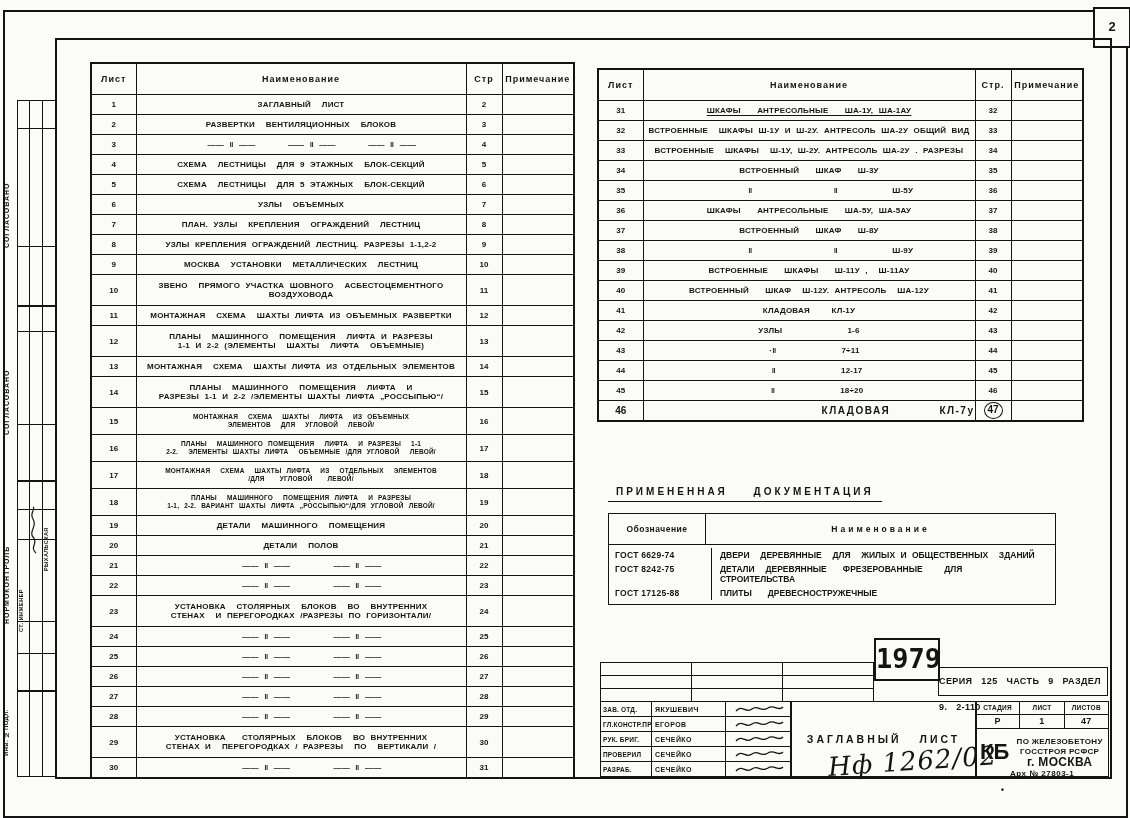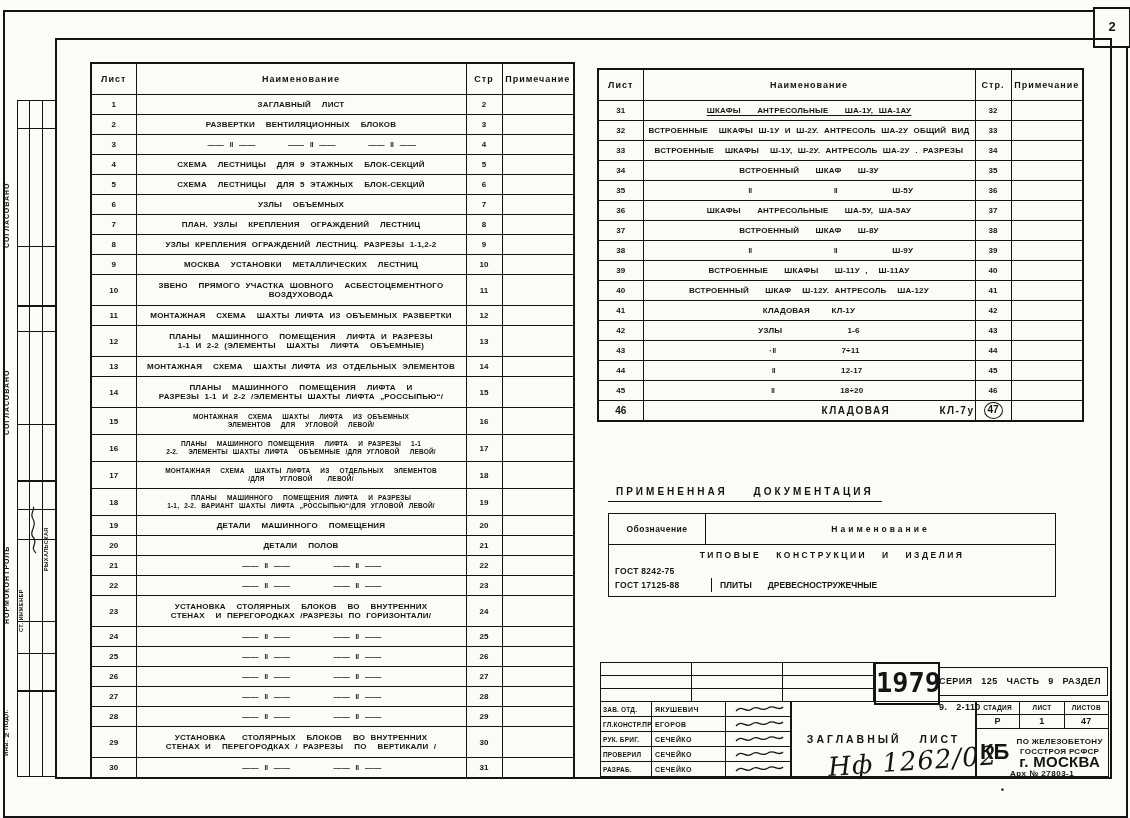--- a/index.html
+++ b/index.html
@@ -51,21 +51,21 @@
   .doc-sub{text-align:center;letter-spacing:2.5px;word-spacing:10px;padding:2px 0 4px 0;}
   .doc-row{display:flex;}
   .doc-code{width:96px;padding:2px 0 2px 6px;letter-spacing:.3px;}
   .doc-name{flex:1;border-left:1.4px solid #141414;padding:2px 4px 2px 8px;white-space:pre-wrap;
         word-spacing:3px;}
 
   
   .tb-grid{left:600px;top:662px;width:272px;height:38px;border:1.5px solid #141414;}
   .tb-grid .vl1{left:90px;} .tb-grid .vl2{left:181px;}
   .tb-grid .hl1{top:12px;} .tb-grid .hl2{top:25px;}
-  .tb-year{left:874px;top:662px;width:62px;height:39px;border:2px solid #141414;text-align:center;
+  .tb-year{left:874px;top:638px;width:62px;height:39px;border:2px solid #141414;text-align:center;
         font:bold 27px "DejaVu Sans Mono",monospace;line-height:37px;letter-spacing:0px;}
   .tb-series{left:938px;top:667px;width:168px;height:27px;border:1.5px solid #141414;text-align:left;
         font:bold 9px "Liberation Sans",sans-serif;line-height:26px;word-spacing:6px;letter-spacing:.4px;}
   .tb-sig{left:600px;top:701px;width:190px;height:74px;border:1.5px solid #141414;}
   .sig-row{display:flex;border-bottom:1px solid #141414;height:14px;align-items:center;
         font:bold 6.5px "Liberation Sans",sans-serif;}
   .sig-row:last-child{border-bottom:none;}
   .sig-role{width:48px;padding-left:2px;border-right:1px solid #141414;align-self:stretch;
         display:flex;align-items:center;letter-spacing:.2px;}
   .sig-name{width:70px;padding-left:3px;border-right:1px solid #141414;align-self:stretch;
@@ -77,21 +77,21 @@
   .tb-stage{left:975px;top:701px;width:132px;height:74px;border:1.5px solid #141414;}
   .stage-hdr,.stage-val{display:flex;border-bottom:1px solid #141414;}
   .stage-hdr div,.stage-val div{width:33.3%;text-align:center;border-right:1px solid #141414;
         font:bold 6.5px "Liberation Sans",sans-serif;line-height:12px;height:12px;letter-spacing:.3px;}
   .stage-val div{font-size:9px;line-height:13px;height:13px;}
   .stage-hdr div:last-child,.stage-val div:last-child{border-right:none;}
   .stage-org{display:flex;align-items:center;height:46px;}
   .org-kb{font:bold 22px "Liberation Sans",sans-serif;padding:0 2px 0 4px;}
   .org-lines{flex:1;text-align:center;font:bold 8px "Liberation Sans",sans-serif;line-height:10px;
         letter-spacing:.3px;}
-  .org-lines .big{font-size:15px;}
+  .org-lines .big{font-size:12px;}
   .arch-no{left:1010px;top:769px;font:bold 8px "Liberation Sans",sans-serif;letter-spacing:.5px;}
   .handwriting{left:828px;top:746px;font:italic 26px "DejaVu Serif",serif;transform:rotate(-4deg);
         letter-spacing:1px;}
   .hw-dot{left:1000px;top:778px;font:bold 14px "DejaVu Serif",serif;}
 </style>
 </head>
 <body>
 
 <div class="canvas">
 
@@ -461,23 +461,28 @@
 
   <div class="abs docs-head">
     <span>ПРИМЕНЕННАЯ ДОКУМЕНТАЦИЯ</span>
   </div>
   <div class="abs docs-table">
     <div class="docs-hrow">
       <div class="docs-hcode">Обозначение</div>
       <div class="docs-hname">Наименование</div>
     </div>
     <div class="docs-body" id="docs-body">
-        <div class="doc-sub">ТИПОВЫЕ КОНСТРУКЦИИ И ИЗДЕЛИЯ</div>
+        <div class="doc-row">
+          <div class="doc-code">ГОСТ 6629-74</div>
+          <div class="doc-name">ДВЕРИ  ДЕРЕВЯННЫЕ  ДЛЯ  ЖИЛЫХ И ОБЩЕСТВЕННЫХ  ЗДАНИЙ</div>
+        </div>
         <div class="doc-row">
           <div class="doc-code">ГОСТ 8242-75</div>
+          <div class="doc-name">ДЕТАЛИ  ДЕРЕВЯННЫЕ   ФРЕЗЕРОВАННЫЕ    ДЛЯ
+СТРОИТЕЛЬСТВА</div>
         </div>
         <div class="doc-row">
           <div class="doc-code">ГОСТ 17125-88</div>
           <div class="doc-name">ПЛИТЫ   ДРЕВЕСНОСТРУЖЕЧНЫЕ</div>
         </div>
       </div>
   </div>
 
   <div class="abs tb-grid">
     <div class="vl vl1"></div>

